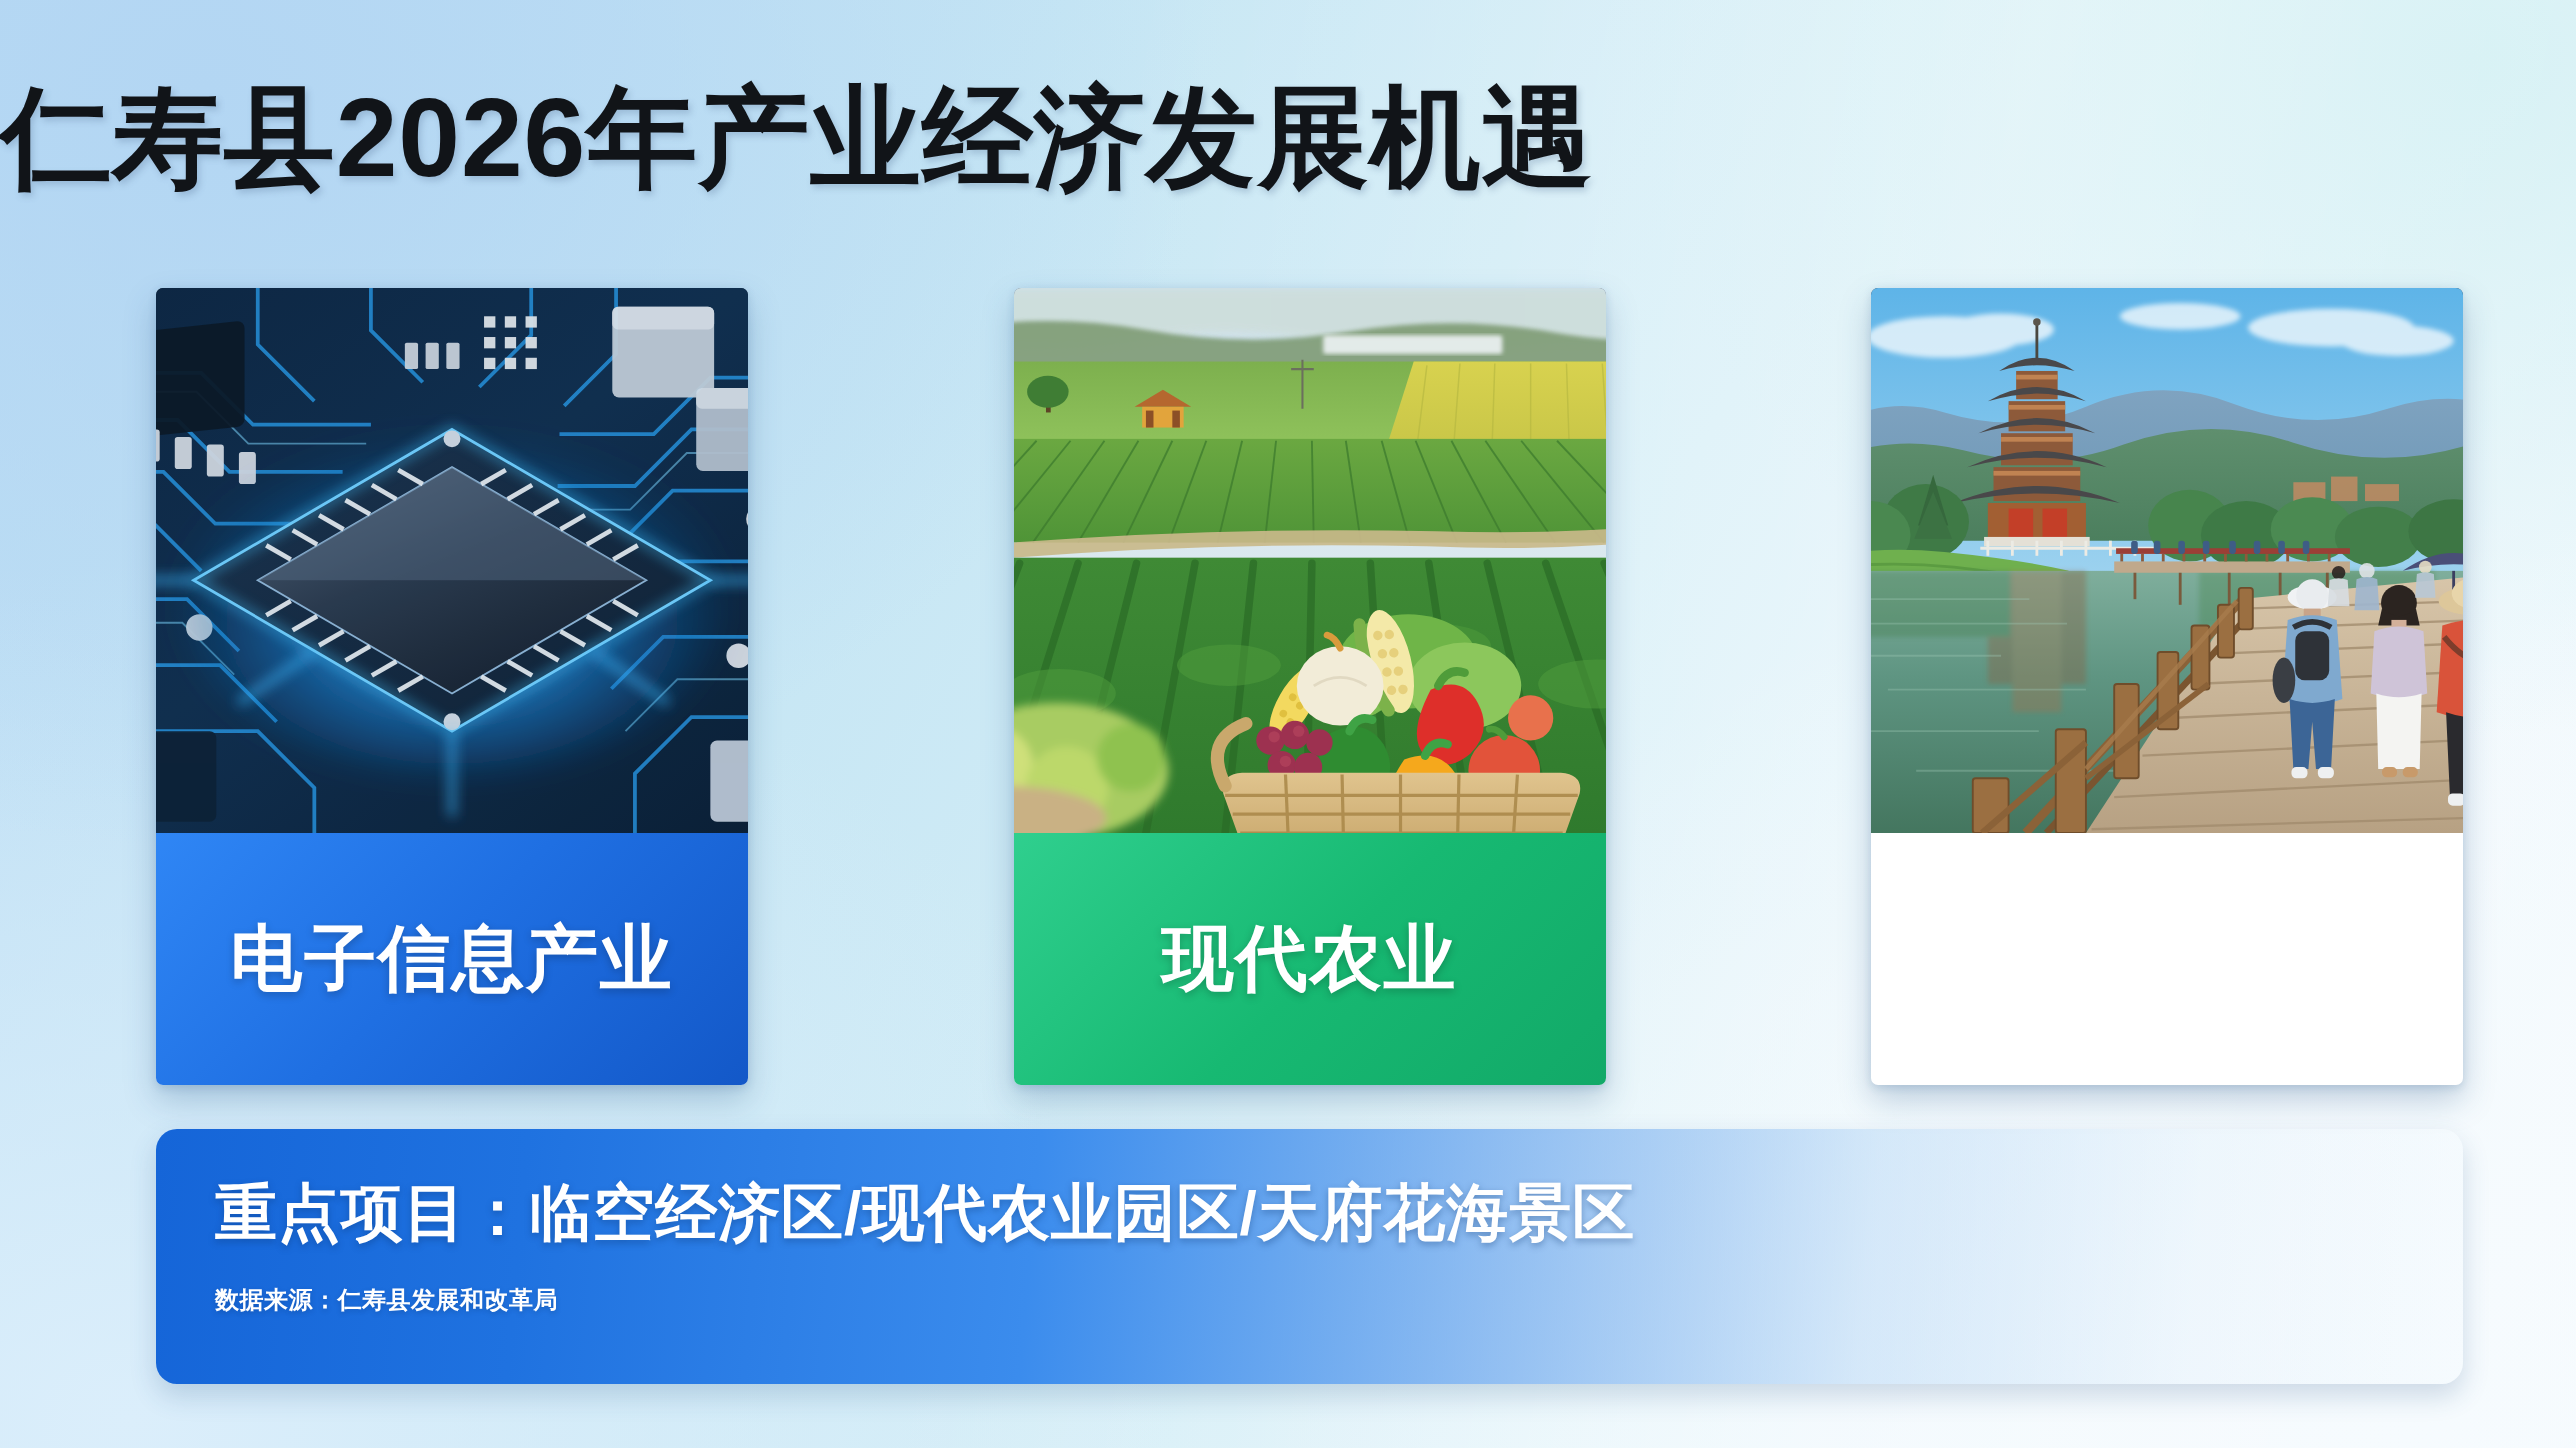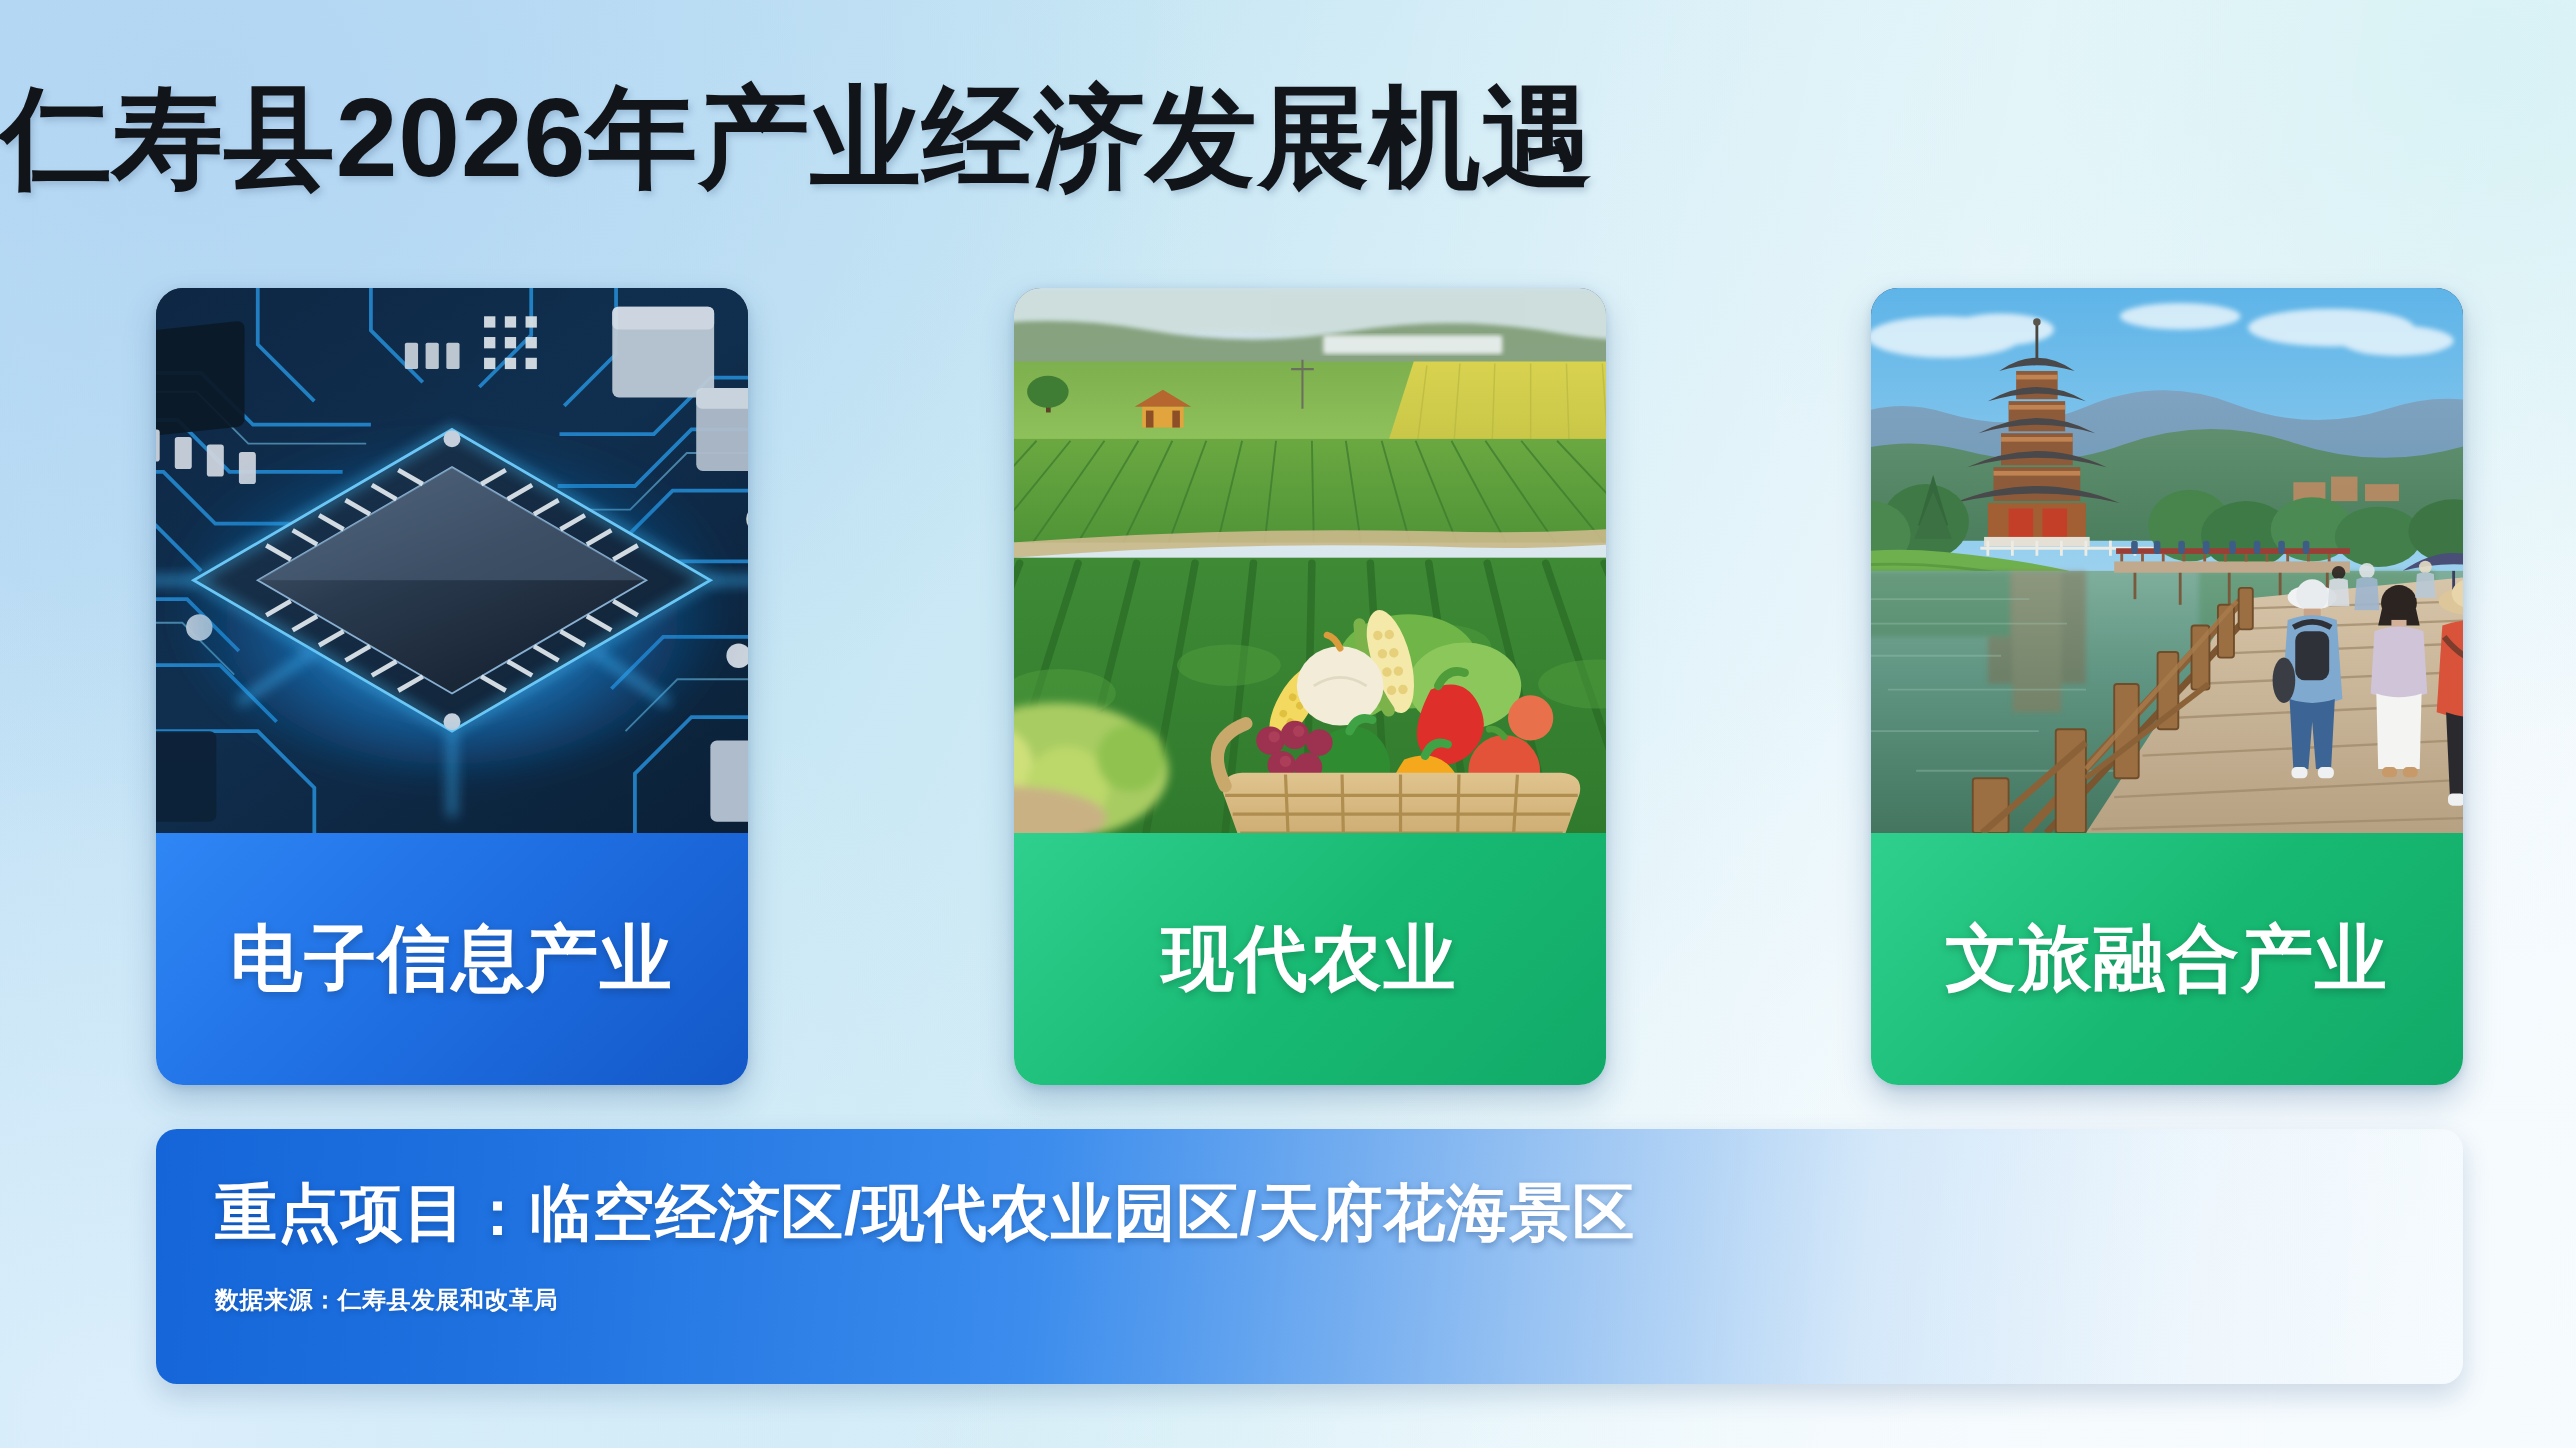--- a/index.html
+++ b/index.html
@@ -40,21 +40,21 @@
   }
 
   
   #cards {
     position:absolute; left:156px; top:288px;
     width:2307px; height:797px;
     display:flex; justify-content:space-between;
   }
   .card {
     width:592px; height:797px;
-    border-radius:27px;
+    border-radius:7px;
     overflow:hidden;
     position:relative;
     box-shadow:0 15px 32px rgba(40,85,135,.26), 0 2.8px 8.5px rgba(40,85,135,.16);
     background:#fff;
   }
   .card-photo {
     position:absolute; left:0; top:0;
     width:100%; height:545px;
     overflow:hidden;
     background:#12304e;
@@ -700,23 +700,20 @@
             <circle cx="0" cy="0" r="15" fill="#2b2420"></circle>
             <path d="M-20 16 q20 -8 40 0 l4 58 h-48 Z" fill="#d8dde2"></path>
           </g>
           <g transform="translate(660,296) scale(0.45)">
             <circle cx="0" cy="0" r="15" fill="#e6dcc4"></circle>
             <path d="M-20 16 q20 -8 40 0 l4 56 h-48 Z" fill="#b9c8d6"></path>
           </g>
         </g>
       </svg>
     </div>
-    <div class="card-band band-green">
-      <span class="card-band-label">文旅融合产业</span>
-    </div>
   </div>
 
 </div>
 
 <div id="footer">
   <div id="footer-projects">重点项目：临空经济区/现代农业园区/天府花海景区</div>
   <div id="footer-source">数据来源：仁寿县发展和改革局</div>
 </div>
 
 

